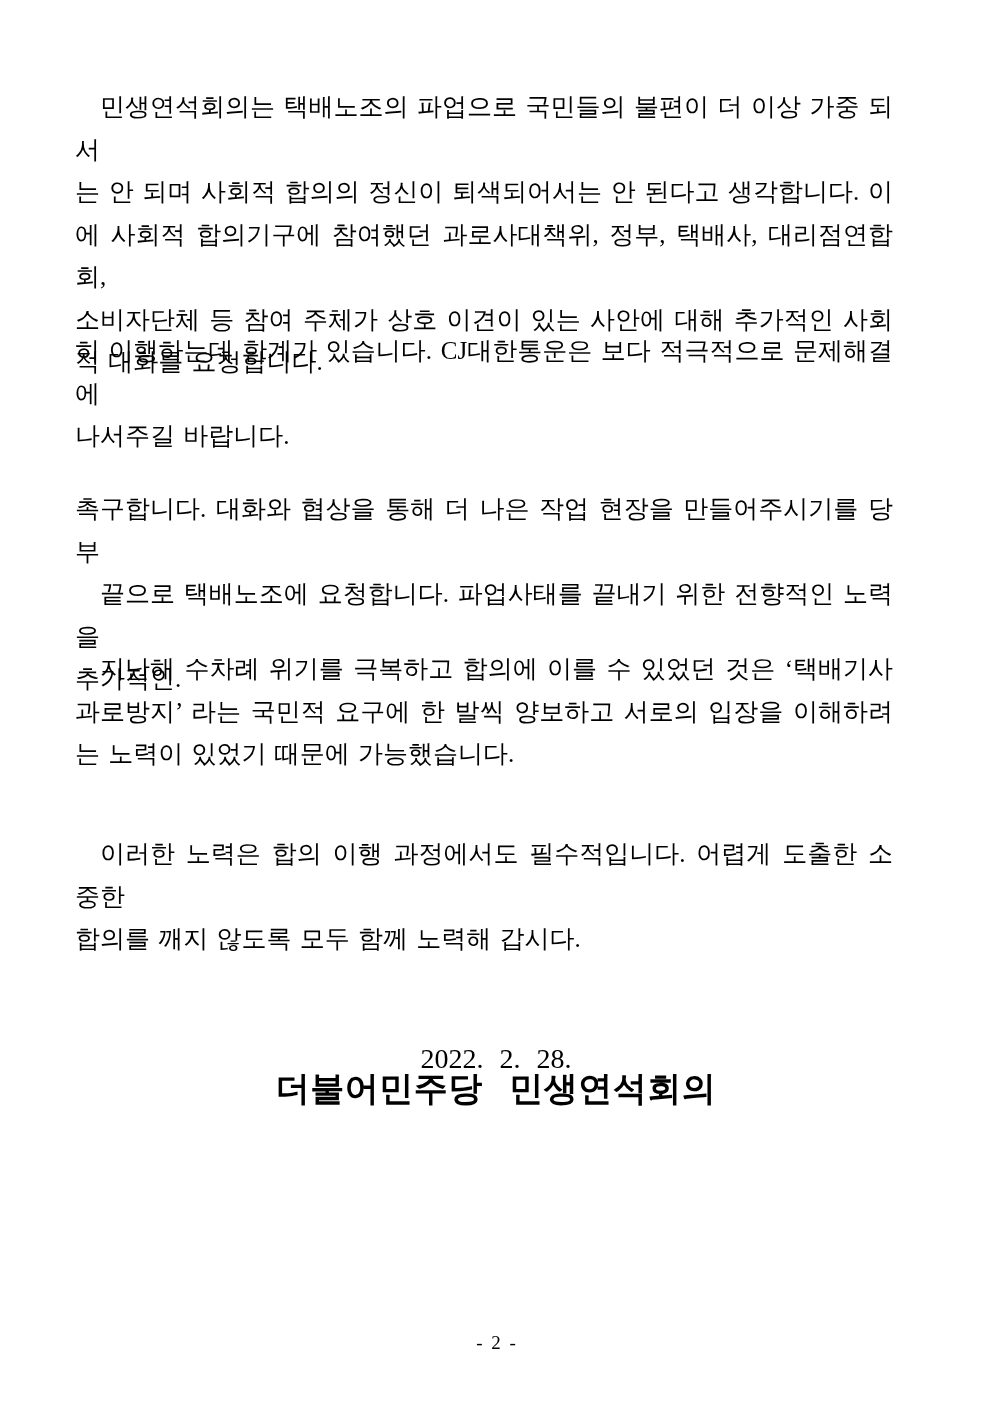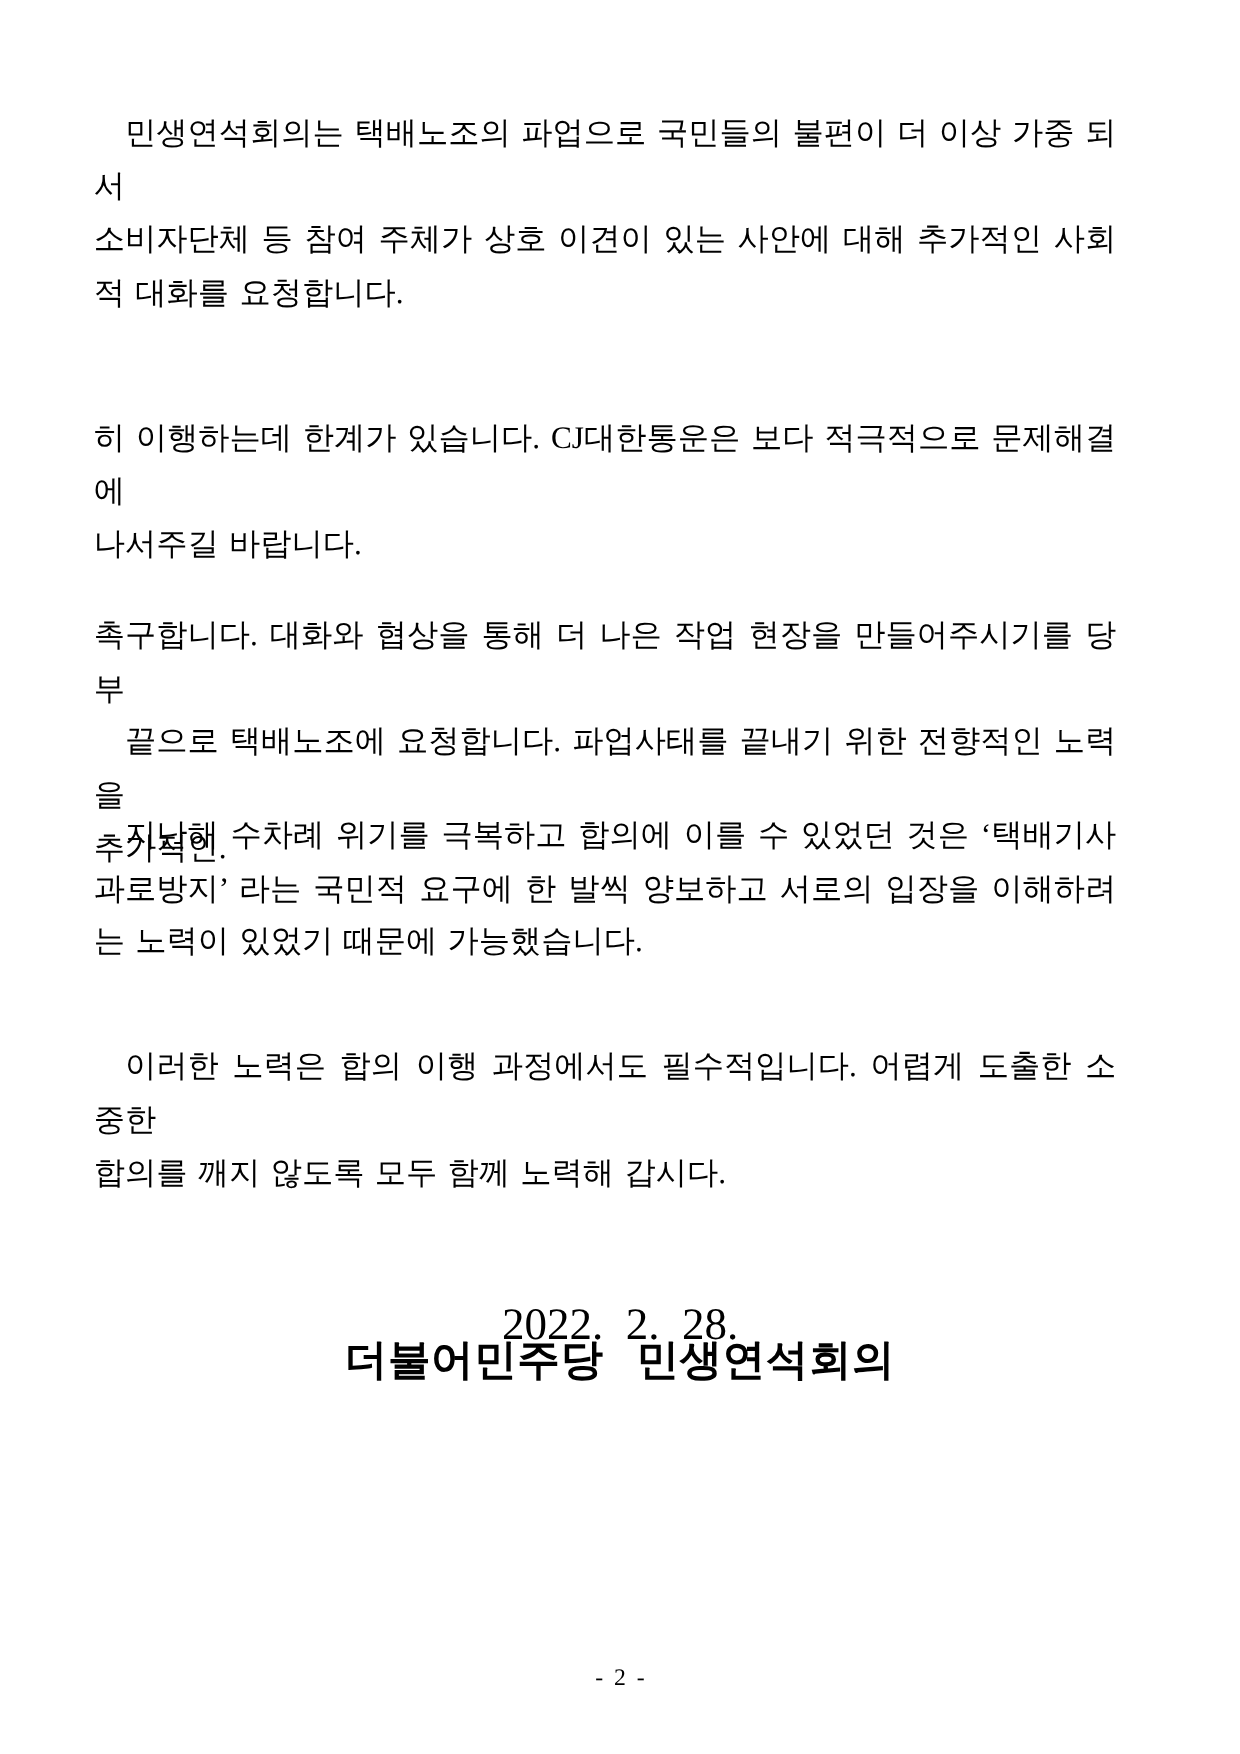--- a/index.html
+++ b/index.html
@@ -38,21 +38,21 @@
   }
   .center-block {
     position: absolute;
     left: 0;
     width: 992px;
     text-align: center;
   }
   .date-line {
     top: 1042px;
     font-family: "Liberation Serif", "DejaVu Serif", serif;
-    font-size: 36px;
+    font-size: 28px;
     line-height: 34px;
     word-spacing: 9px;
     color: #000000;
   }
   .signature-line {
     top: 1068px;
     font-family: "DejaVu Sans", "Liberation Sans", sans-serif;
     font-weight: 700;
     font-size: 34px;
     line-height: 41px;
@@ -75,20 +75,22 @@
   .para-4 { top: 648px; }
   .para-5 { top: 808px; margin-top: 25px; }
 </style>
 </head>
 <body>
 
 <div class="page">
 
   <div class="para para-1">
     <div class="line first">민생연석회의는 택배노조의 파업으로 국민들의 불편이 더 이상 가중 되서</div>
+    <div class="line">는 안 되며 사회적 합의의 정신이 퇴색되어서는 안 된다고 생각합니다. 이</div>
+    <div class="line">에 사회적 합의기구에 참여했던 과로사대책위, 정부, 택배사, 대리점연합회,</div>
     <div class="line">소비자단체 등 참여 주체가 상호 이견이 있는 사안에 대해 추가적인 사회</div>
     <div class="line last">적 대화를 요청합니다.</div>
   </div>
 
   <div class="para para-2">
     <div class="line">히 이행하는데 한계가 있습니다. CJ대한통운은 보다 적극적으로 문제해결에</div>
     <div class="line last">나서주길 바랍니다.</div>
   </div>
 
   <div class="para para-3">

